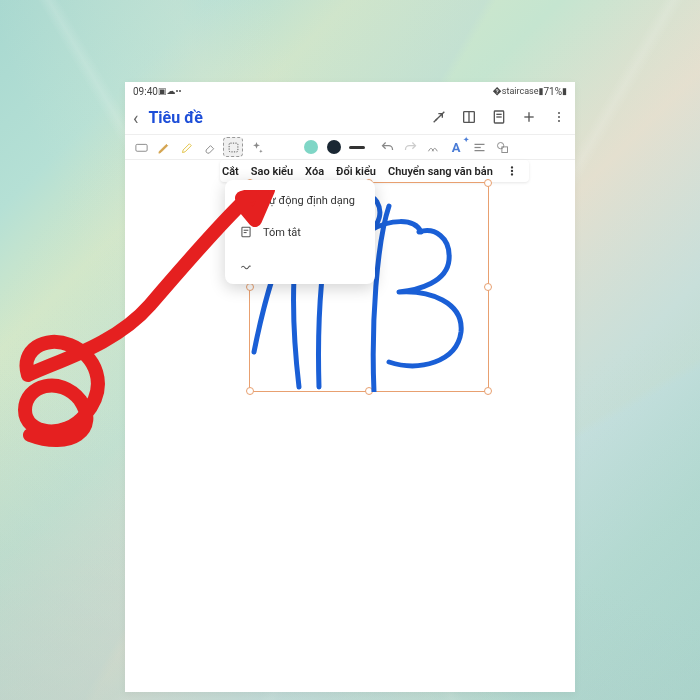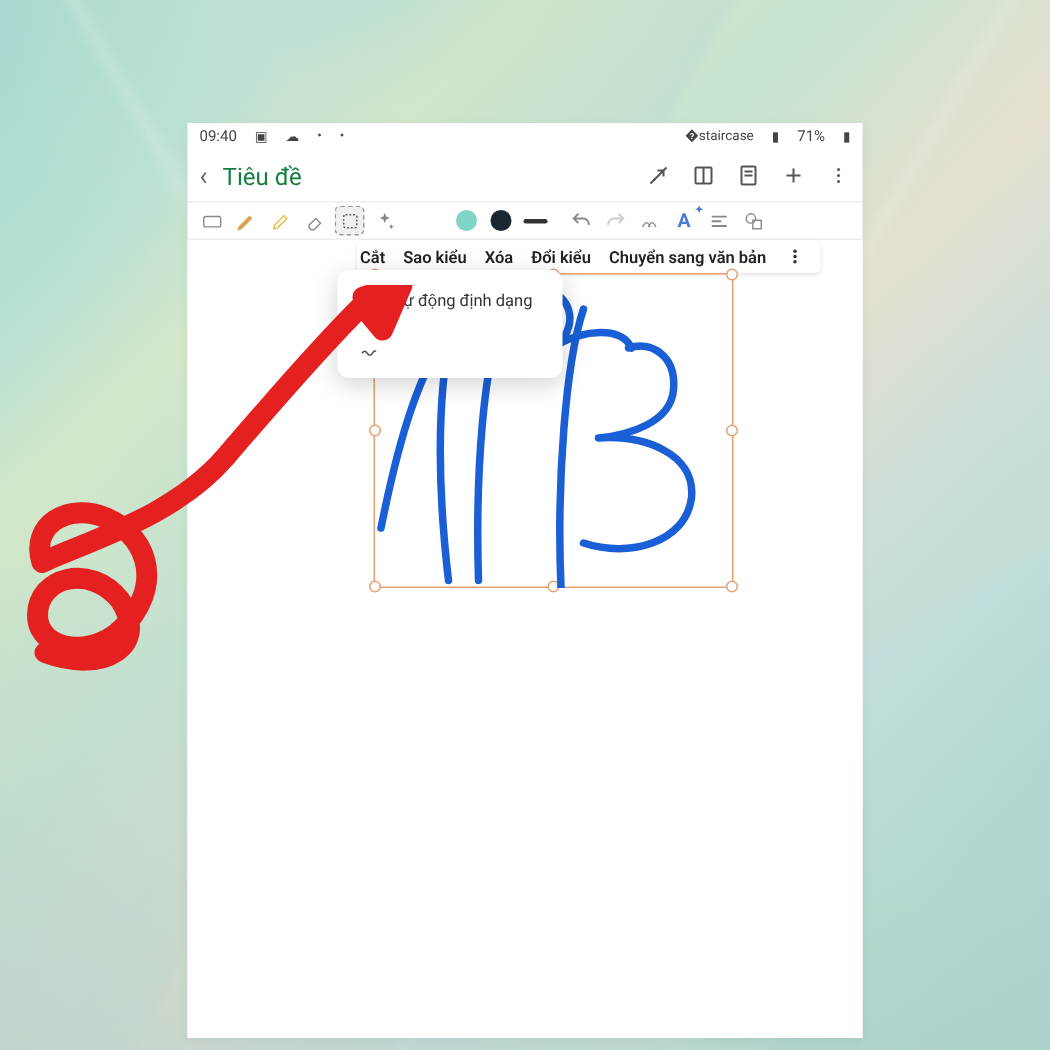--- a/index.html
+++ b/index.html
@@ -46,31 +46,31 @@
     box-shadow: 0 2px 8px rgba(0,0,0,0.05);
   }
 
   .statusbar {
     height: 18px;
     display: flex; align-items: center; justify-content: space-between;
     padding: 0 8px;
     font-size: 10px;
     color: #444;
   }
-  .statusbar .left, .statusbar .right { display: flex; gap: 12px; }
+  .statusbar .left, .statusbar .right { display: flex; gap: 0; }
   .status-icon { font-size: 9px; }
 
   .titlebar {
     height: 34px;
     display: flex; align-items: center;
     padding: 0 8px;
     gap: 10px;
   }
   .titlebar .back { font-size: 18px; color: #666; cursor: pointer; }
-  .titlebar .title { flex: 1; font-size: 16px; color: #15803d; font-weight: 400; }
+  .titlebar .title { flex: 1; font-size: 16px; color: #1d4ed8; font-weight: 700; }
   .titlebar .actions { display: flex; align-items: center; gap: 14px; }
   .titlebar .ic { width: 16px; height: 16px; cursor: pointer; display: flex; align-items: center; justify-content: center; }
 
   .toolbar {
     height: 26px;
     display: flex; align-items: center;
     padding: 0 6px;
     gap: 3px;
     border-top: 1px solid #eee;
     border-bottom: 1px solid #eee;
@@ -128,21 +128,21 @@
   .drawing path {
     stroke: #1a5fd6;
     stroke-width: 5;
     fill: none;
     stroke-linecap: round;
     stroke-linejoin: round;
   }
 
   .ctxbar {
     position: absolute;
-    left: 113px; top: 0px;
+    left: 95px; top: 0px;
     display: flex;
     align-items: center;
     background: #fff;
     gap: 12px;
     padding: 4px 10px 4px 2px;
     font-size: 11px;
     box-shadow: 0 1px 3px rgba(0,0,0,0.1);
     border-radius: 4px;
   }
   .ctxbar span { cursor: pointer; color: #222; font-weight: 600; white-space: nowrap; }
@@ -356,20 +356,30 @@
           <svg viewBox="0 0 24 24" stroke="#555" stroke-width="1.8" fill="none">
               <circle cx="12" cy="12" r="8" stroke-dasharray="3,3"></circle>
               <path d="M10 12l2 2 3-4" stroke-dasharray="0"></path>
             </svg>
         </span>
         <span>Tự động định dạng</span>
       </div>
       <div class="item">
         <span class="dd-icon">
           <svg viewBox="0 0 24 24" stroke="#555" stroke-width="1.8" fill="none">
+              <rect x="5" y="4" width="14" height="16" rx="1"></rect>
+              <line x1="8" y1="9" x2="16" y2="9"></line>
+              <line x1="8" y1="13" x2="13" y2="13"></line>
+            </svg>
+        </span>
+        <span>Tóm tắt</span>
+      </div>
+      <div class="item">
+        <span class="dd-icon">
+          <svg viewBox="0 0 24 24" stroke="#555" stroke-width="1.8" fill="none">
               <path d="M4 18c2-3 4-3 6 0s4 3 6 0 3-3 4-2"></path>
             </svg>
         </span>
       </div>
     </div>
 
     <div class="selection-box">
       <div class="handle tl"></div>
       <div class="handle tm"></div>
       <div class="handle tr"></div>

